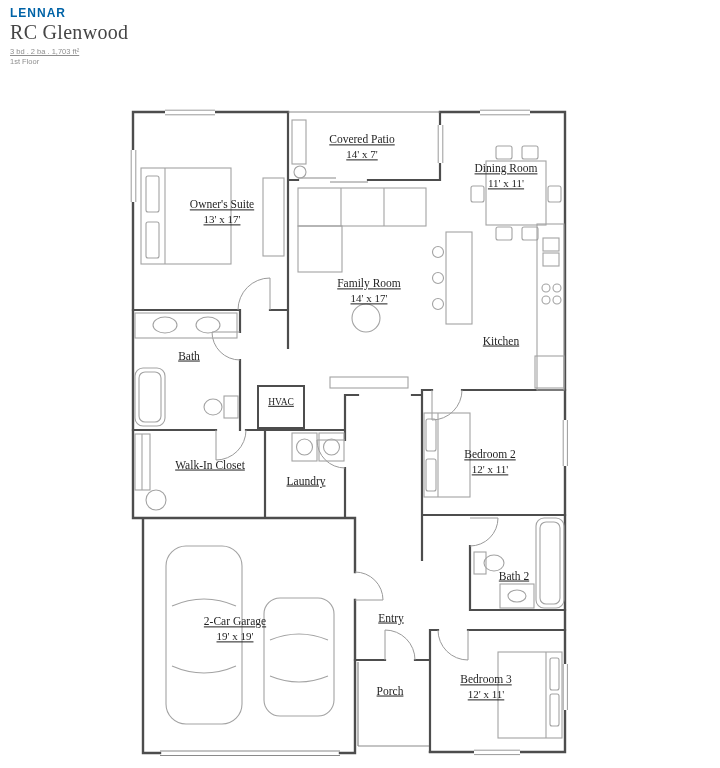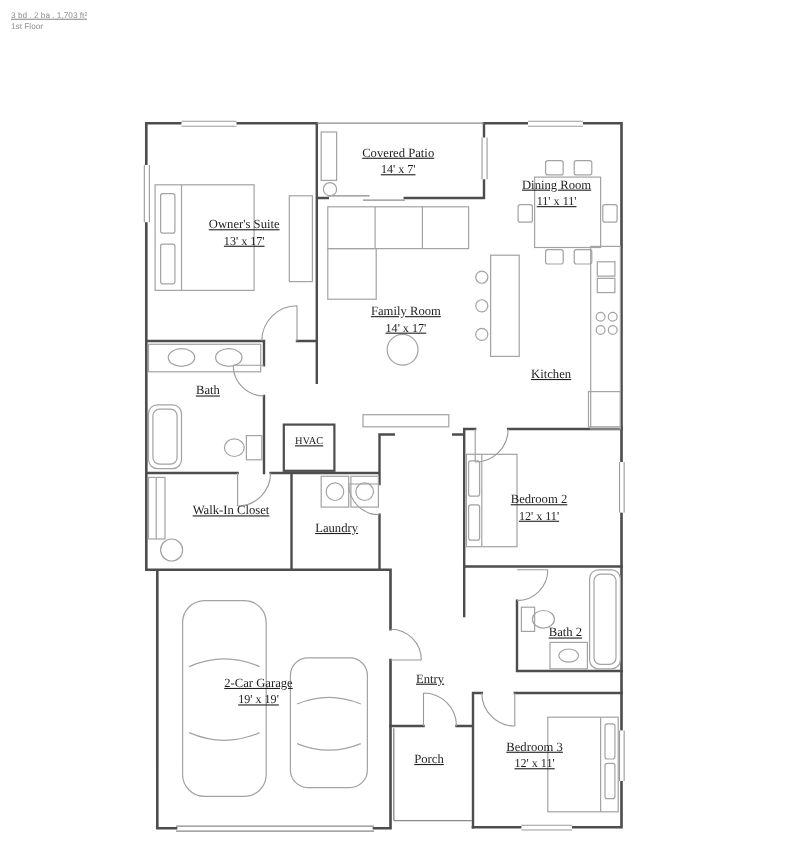--- a/index.html
+++ b/index.html
@@ -21,20 +21,22 @@
   .room-name{font-size:11.5px;}
   .room-dims{font-size:11px;}
   .room-label.small .room-name{font-size:9.5px;}
 </style>
 </head>
 <body>
 
 <div class="page">
 
   <div class="hdr">
+    <div class="brand">LENNAR</div>
+    <h1 class="plan-name">RC Glenwood</h1>
     <div class="specs">3 bd . 2 ba . 1,703 ft²</div>
     <div class="floor">1st Floor</div>
   </div>
 
   <svg class="plan-svg" viewBox="0 0 720 768">
 
     <g stroke="#4d4d4d" stroke-width="2.4" fill="none" stroke-linecap="square">
       <path d="M133,112 H288 M440,112 H565 M565,112 V752 M565,752 H430
                M133,112 V518 M133,518 H143 M143,518 V753
                M143,753 H160 M340,753 H355

